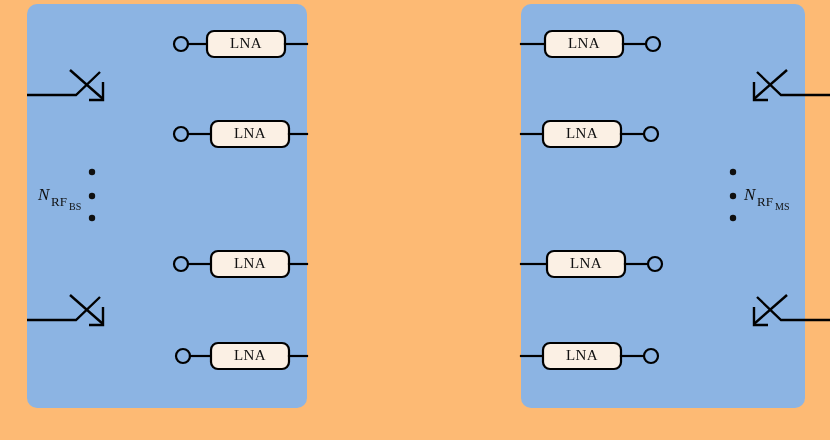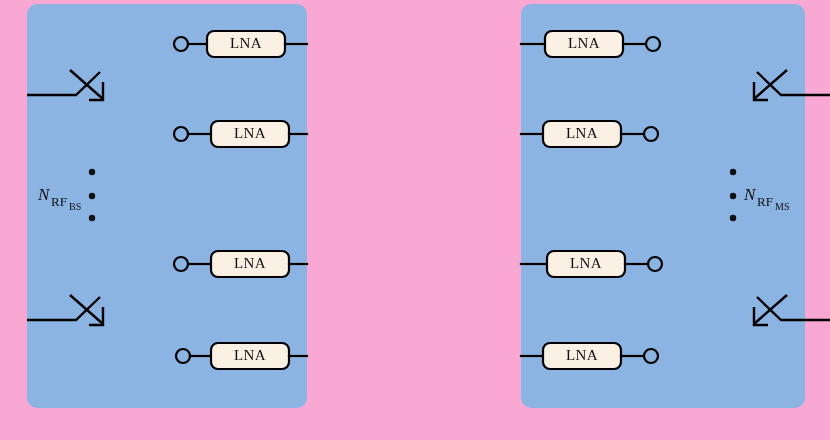--- a/index.html
+++ b/index.html
@@ -4,21 +4,21 @@
 <style>
   html, body {
     margin: 0;
     padding: 0;
     background: #000000;
   }
   #stage {
     position: relative;
     width: 830px;
     height: 440px;
-    background: #f9a8d4;
+    background: #fdba74;
     overflow: hidden;
     font-family: "Liberation Serif", serif;
   }
   #stage svg {
     position: absolute;
     top: 0;
     left: 0;
     display: block;
   }
   .panel-rect {

